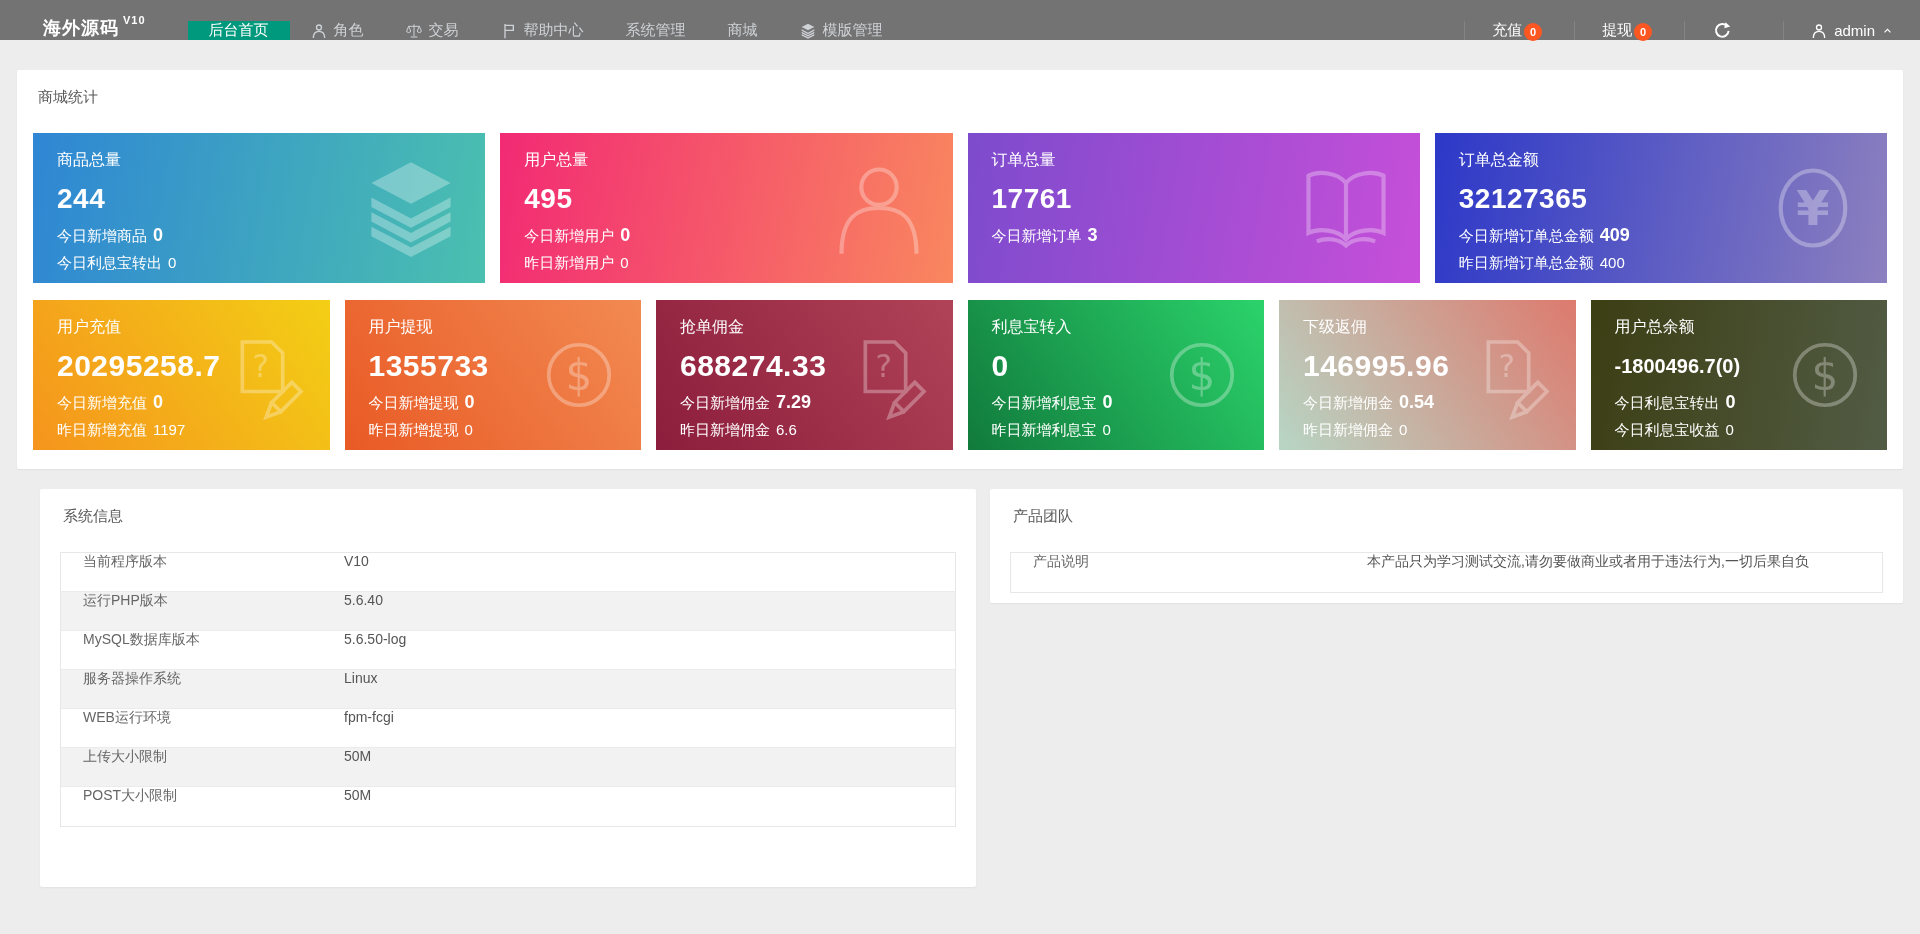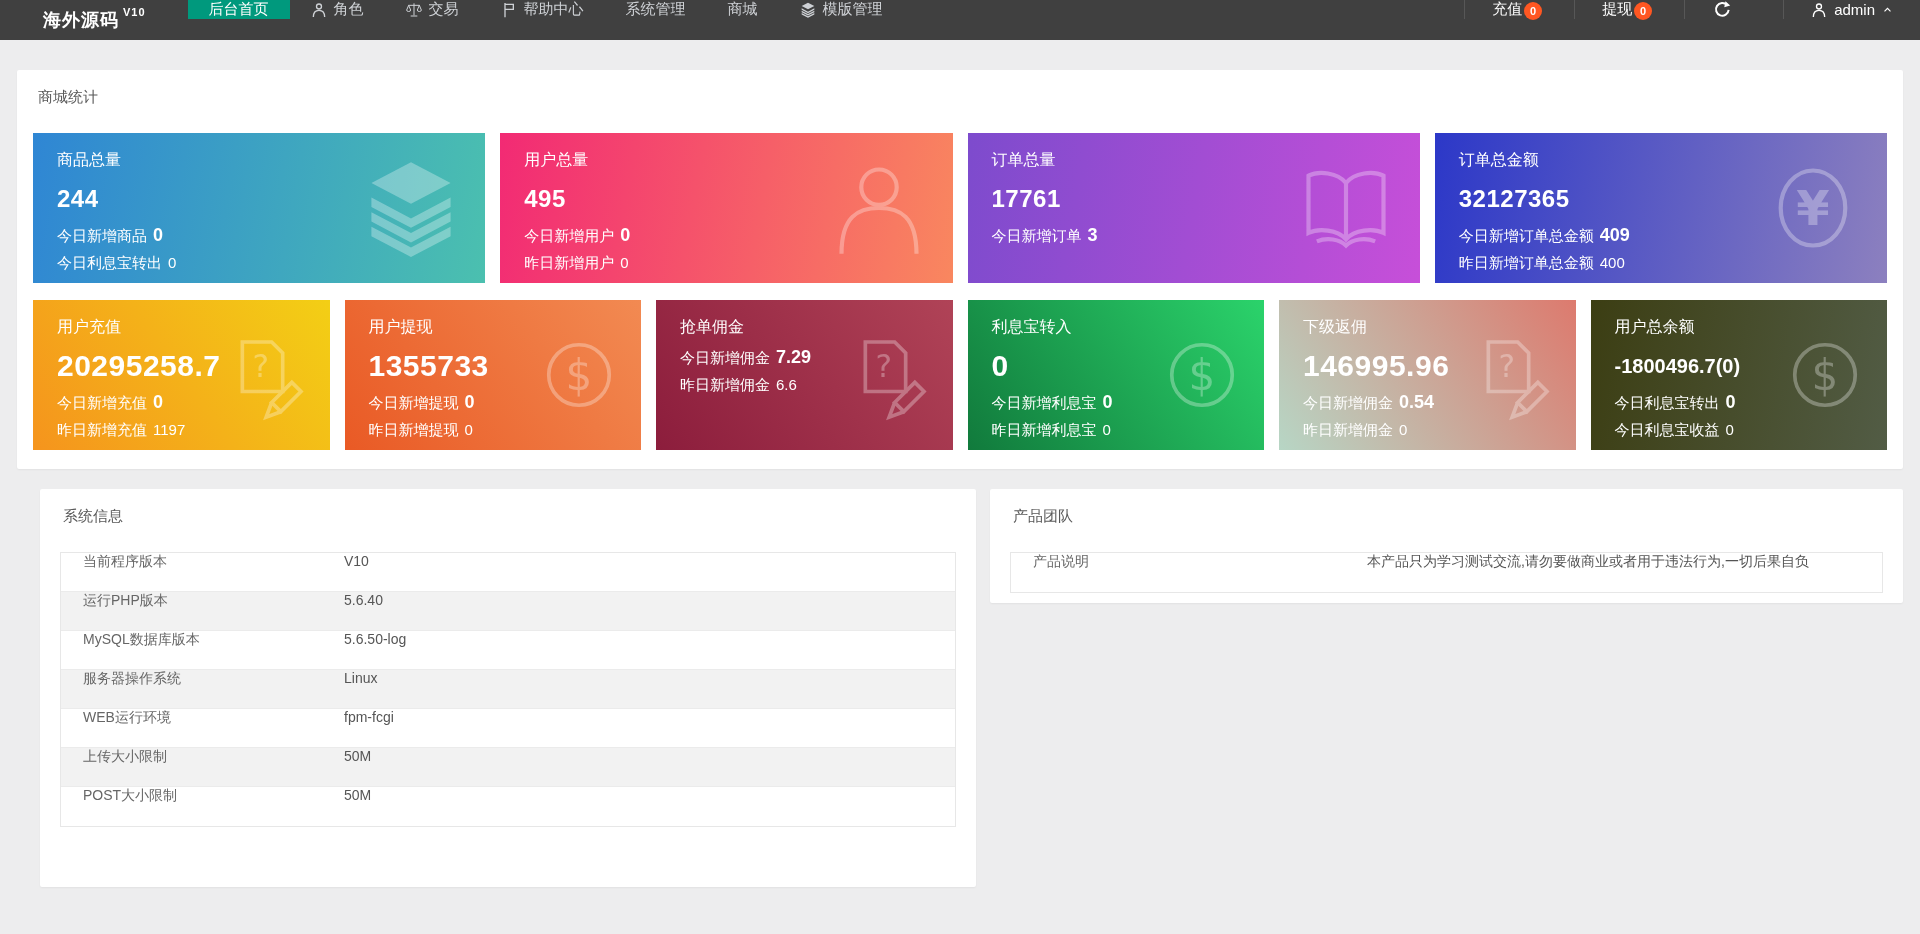--- a/index.html
+++ b/index.html
@@ -5,21 +5,21 @@
 <style>
   * { box-sizing: border-box; }
   html,body { margin:0; padding:0; }
   body {
     width:1920px; height:934px; overflow:hidden;
     background:#ededee;
     font-family:"Liberation Sans","DejaVu Sans",sans-serif;
     color:#333;
   }
   
-  .navbar { height:40px; background:#404040; display:flex; align-items:flex-start; }
+  .navbar { height:40px; background:#737373; display:flex; align-items:flex-end; }
   .logo { display:flex; align-items:flex-start; padding:8px 42px 0 43px; color:#fff;
           font-size:18px; font-weight:bold; letter-spacing:1px; white-space:nowrap; }
   .logo sup { font-size:11px; margin-left:4px; margin-top:-2px; }
   .nav-menu { display:flex; align-items:stretch; }
   .nav-item { display:flex; align-items:center; gap:7px; padding:0 21px;
               font-size:15px; color:#ced1d5; cursor:pointer; white-space:nowrap; }
   .nav-item.active { background:#00997d; color:#fff; }
   .nav-right { margin-left:auto; display:flex; align-items:stretch; }
   .nav-btn { position:relative; display:flex; align-items:center; gap:7px; padding:0 27px;
              font-size:15px; color:#fff; border-left:1px solid rgba(255,255,255,.12); cursor:pointer;margin-left:25px; }
@@ -32,21 +32,21 @@
   
   .main { padding:30px 17px 0; }
   .panel { background:#fff; border-radius:2px; box-shadow:0 1px 2px rgba(0,0,0,.05); }
   .panel-title { font-size:15px; color:#595959; }
   .stats-panel { padding:18px 16px 19px; }
   .stats-panel .panel-title { margin:0 0 26px 5px; }
   .cards-row { display:flex; gap:15px; }
   .cards-row.row1 { margin-bottom:17px; }
   .card { position:relative; flex:1; height:150px; color:#fff; padding:17px 0 0 24px; overflow:hidden; }
   .c-title { font-size:16px; margin-bottom:9px; }
-  .c-value { font-size:24px; font-weight:bold; line-height:38px; height:38px; margin-bottom:7px; letter-spacing:.5px; }
+  .c-value { font-size:28px; font-weight:bold; line-height:38px; height:38px; margin-bottom:7px; letter-spacing:.5px; }
   .row2 .c-value { font-size:30px; }
   .c-value.small { font-size:20px; letter-spacing:0; }
   .c-line { font-size:15px; margin-bottom:8px; display:flex; align-items:baseline; }
   .c-line b { font-size:18px; margin-left:6px; }
   .c-line .v { font-size:15px; margin-left:6px; }
   .c-icon { position:absolute; right:24px; top:50%; transform:translateY(-50%);
             width:100px; height:104px; color:#fff; opacity:.3; }
   .row2 .c-icon { width:88px; height:92px; right:18px; }
   .c-icon svg { width:100%; height:100%; }
   
@@ -281,20 +281,21 @@
           <span>昨日新增提现</span>
             <span class="v">0</span>
         </div>
         <div class="c-icon"><svg>
               <use href="#i-dollar"></use>
             </svg></div>
       </div>
 
       <div class="card" style="background-image: linear-gradient(55deg, rgb(140, 29, 60), rgb(176, 67, 87));">
         <div class="c-title">抢单佣金</div>
+        <div class="c-value">688274.33</div>
         <div class="c-line">
           <span>今日新增佣金</span>
             <b>7.29</b>
         </div>
         <div class="c-line">
           <span>昨日新增佣金</span>
             <span class="v">6.6</span>
         </div>
         <div class="c-icon"><svg>
               <use href="#i-file"></use>

